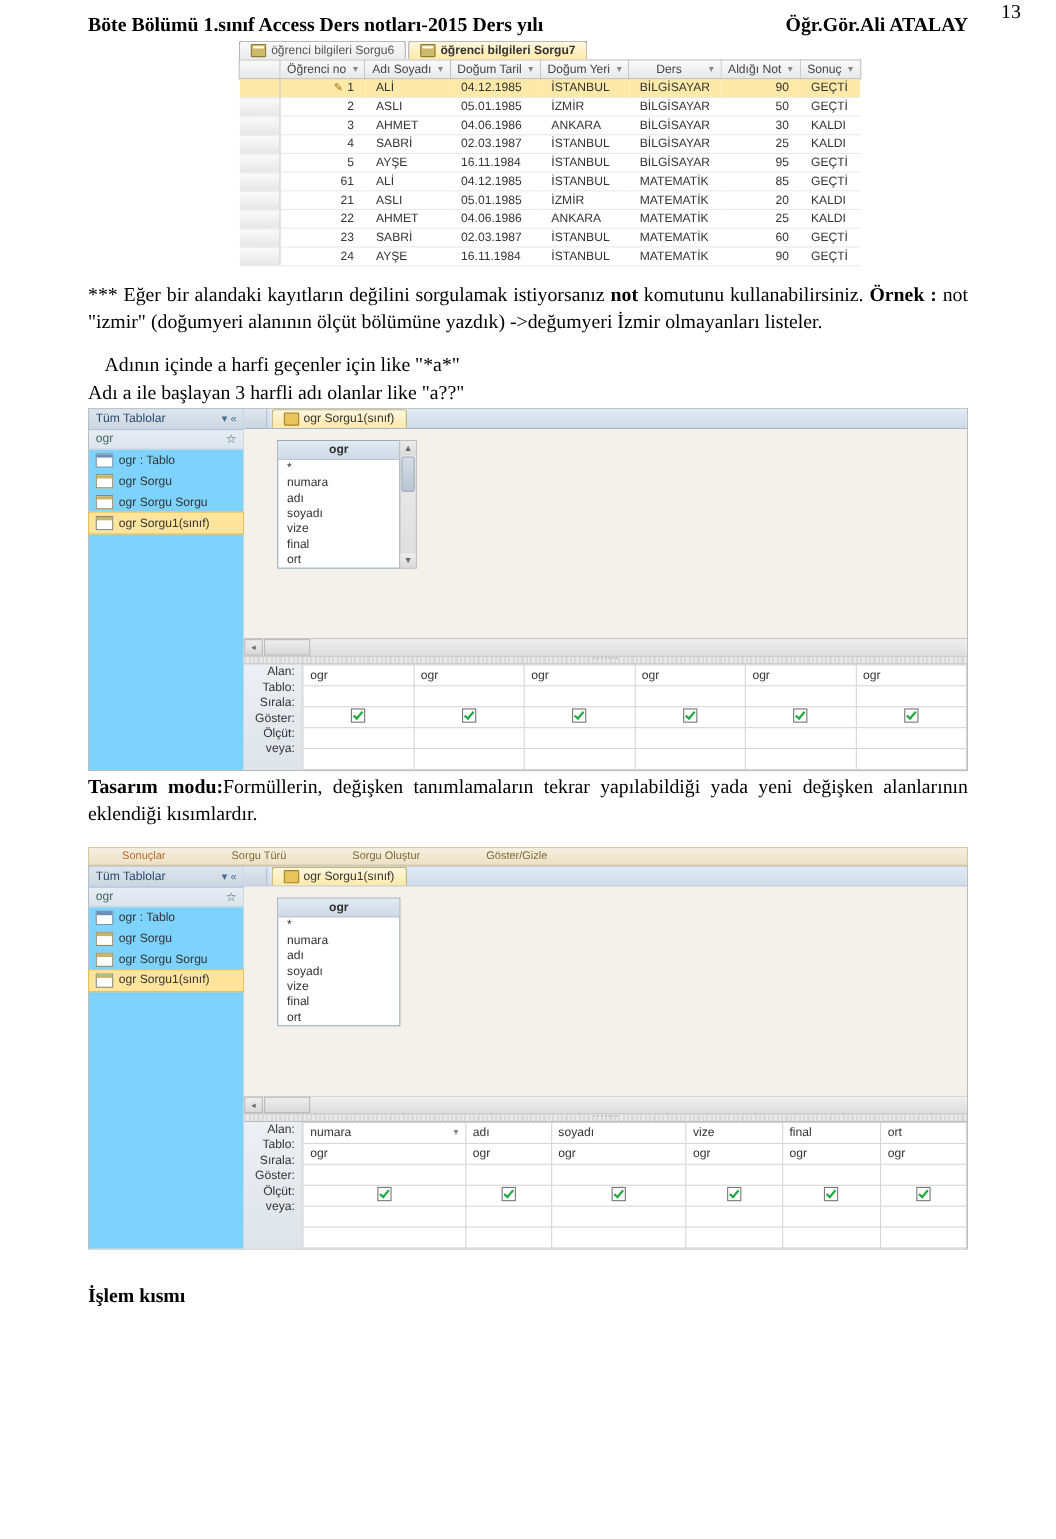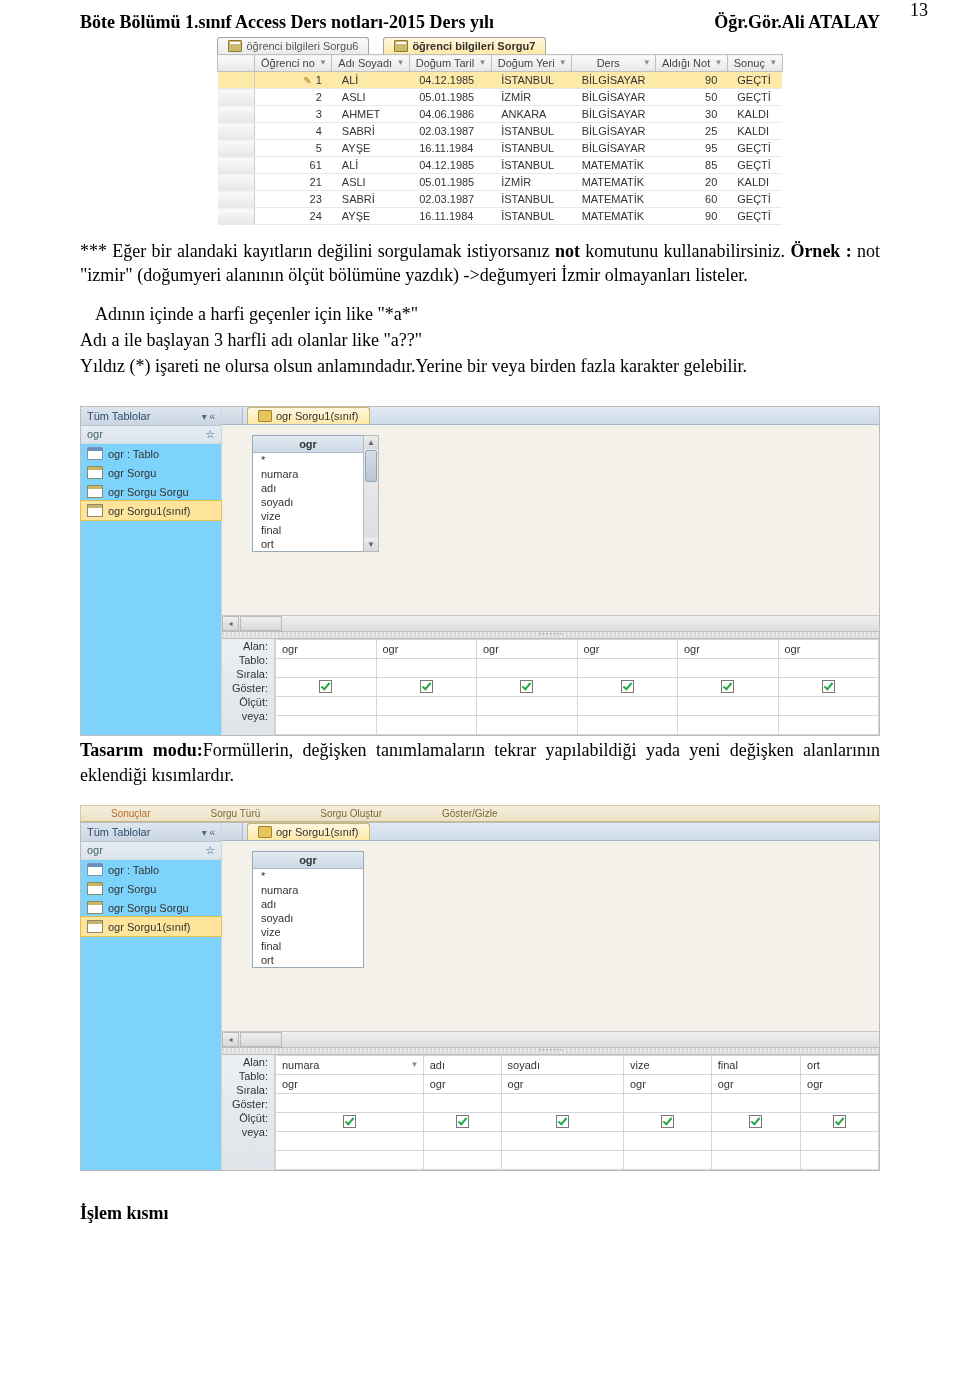--- a/index.html
+++ b/index.html
@@ -6,21 +6,21 @@
   .page { width:960px; margin:0 auto; padding:12px 80px 40px 80px; box-sizing:border-box; position:relative; }
   .hdr { display:flex; justify-content:space-between; font-weight:bold; font-size:18px; margin-bottom:4px; }
   .pgnum { position:absolute; top:0; right:32px; font-size:18px; }
   .para { font-size:18px; line-height:1.35; margin:14px 0; text-align:justify; font-family:"Times New Roman",serif; }
   .bold { font-weight:bold; }
   .center-block { display:flex; justify-content:center; }
 
   
   .qtabs { display:flex; gap:2px; margin-left:40px; font-family:"Segoe UI",Tahoma,sans-serif; font-size:11px; }
   .qtab { display:flex; align-items:center; gap:4px; background:linear-gradient(#fafafa,#ebebeb); border:1px solid #a3a3a3; border-bottom:none; border-radius:3px 3px 0 0; padding:2px 10px; color:#555; }
-  .qtab.active { background:linear-gradient(#fff7e0,#ffe9a8); color:#333; font-weight:bold;margin-left:12px; }
+  .qtab.active { background:linear-gradient(#fff7e0,#ffe9a8); color:#333; font-weight:bold; }
   .qtab-icon { width:12px; height:10px; background:#cdb96c; border:1px solid #8f7a2e; border-radius:1px; position:relative; }
   .qtab-icon::before { content:""; position:absolute; top:1px; left:1px; right:1px; height:2px; background:#fff; }
   table.qres { border-collapse:collapse; margin-left:40px; font-family:"Segoe UI",Tahoma,sans-serif; font-size:11px; color:#333; }
   table.qres th { background:linear-gradient(#fafafa,#e7e7e7); border:1px solid #bfbfbf; padding:2px 6px; font-weight:normal; color:#444; position:relative; }
   table.qres th .dd { float:right; color:#888; font-size:9px; margin-left:6px; }
   table.qres td { border-bottom:1px solid #e9e9e9; padding:2px 10px; background:#fff; }
   table.qres td.rh { background:linear-gradient(#fafafa,#e7e7e7); border-right:1px solid #ccc; width:16px; }
   table.qres tr.sel td { background:#fde9a8; }
   table.qres tr.sel td.firstcell::before { content:"✎"; font-size:10px; margin-right:4px; color:#a07a1a; }
   table.qres td.num { text-align:right; }
@@ -169,20 +169,30 @@
               <td class="num ">21</td>
               <td>ASLI</td>
               <td>05.01.1985</td>
               <td>İZMİR</td>
               <td>MATEMATİK</td>
               <td class="num">20</td>
               <td>KALDI</td>
             </tr>
             <tr>
               <td class="rh"></td>
+              <td class="num ">22</td>
+              <td>AHMET</td>
+              <td>04.06.1986</td>
+              <td>ANKARA</td>
+              <td>MATEMATİK</td>
+              <td class="num">25</td>
+              <td>KALDI</td>
+            </tr>
+            <tr>
+              <td class="rh"></td>
               <td class="num ">23</td>
               <td>SABRİ</td>
               <td>02.03.1987</td>
               <td>İSTANBUL</td>
               <td>MATEMATİK</td>
               <td class="num">60</td>
               <td>GEÇTİ</td>
             </tr>
             <tr>
               <td class="rh"></td>
@@ -197,21 +207,20 @@
           </tbody>
     </table>
   </div>
     </div>
 
   <p class="para">
     <span>*** Eğer bir alandaki kayıtların değilini sorgulamak istiyorsanız </span><span class="bold">not</span><span> komutunu kullanabilirsiniz. </span><span class="bold">Örnek :</span><span> not "izmir" (doğumyeri alanının ölçüt  bölümüne yazdık) -&gt;değumyeri İzmir olmayanları listeler.</span>
   </p>
   <p class="para" style="margin:2px 15px">Adının içinde a harfi geçenler için like "*a*"</p>
   <p class="para" style="margin:2px 0">Adı a ile başlayan 3 harfli adı olanlar   like "a??"</p>
-  <p class="para" style="margin:2px 0 28px 0">Yıldız (*) işareti ne olursa olsun anlamındadır.Yerine bir veya birden fazla karakter gelebilir.</p>
 
 
   <div class="design">
     <div class="design-body">
       <div class="sidebar">
         <div class="sidehead">
           <span>Tüm Tablolar</span>
           <span class="chev">▾ «</span>
         </div>
         <div class="sidesub">

